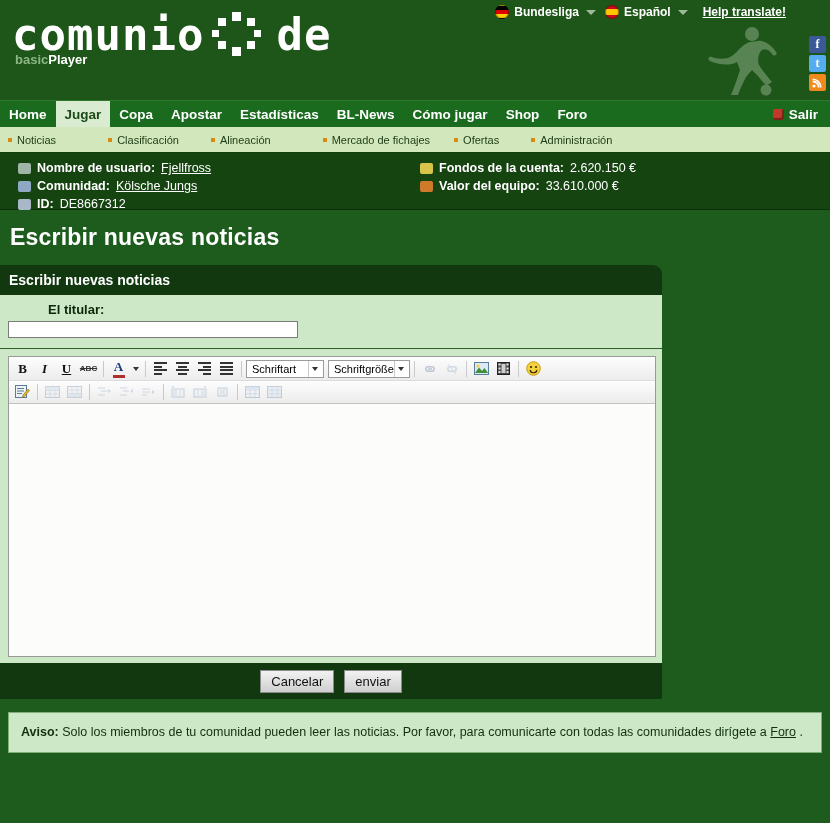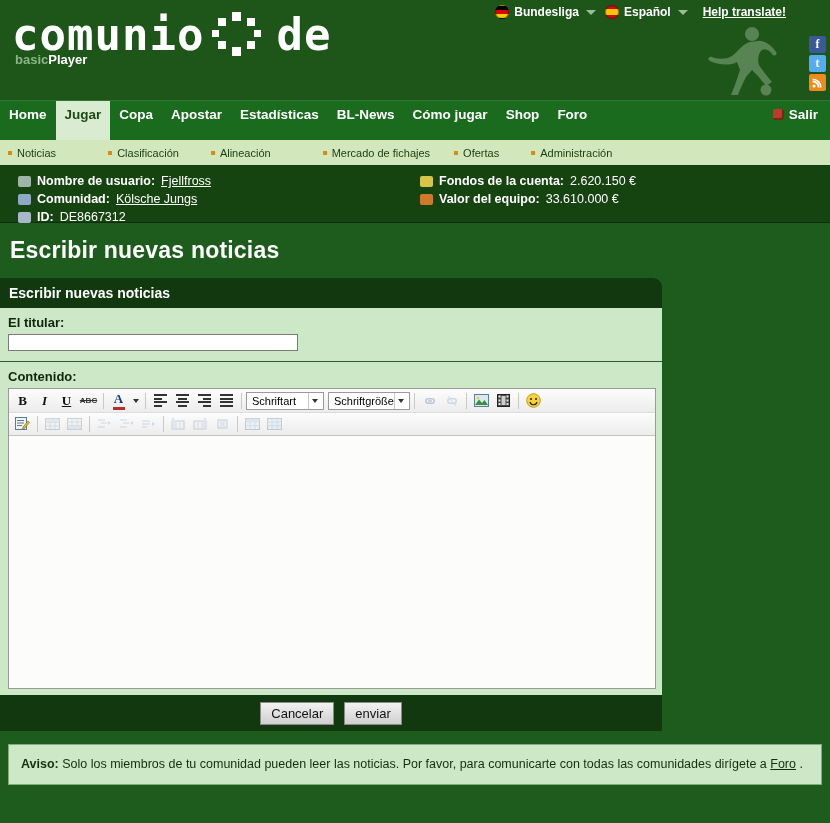--- a/index.html
+++ b/index.html
@@ -38,21 +38,21 @@
 
   .player-silhouette { position:absolute; right:46px; top:26px; opacity:.38; }
   .social { position:absolute; right:4px; top:36px; display:flex; flex-direction:column; gap:2px; }
   .soc { width:17px; height:17px; display:flex; align-items:center; justify-content:center;
          font-family:"Liberation Serif", serif; font-weight:bold; font-size:12px; color:#fff; border-radius:2px; }
   .soc-fb { background:#3b5998; }
   .soc-tw { background:#55acee; }
   .soc-rss{ background:#f08a1c; }
 
   
-  .mainnav { height:40px; background:#1a6b1e; display:flex; align-items:stretch; position:relative; border-top:1px solid #2d7a2d; }
+  .mainnav { height:27px; background:#1a6b1e; display:flex; align-items:stretch; position:relative; border-top:1px solid #2d7a2d; }
   .mainnav .item { padding: 4px 9px 3px 9px; font-size:13.5px; font-weight:bold; color:#ffffff; cursor:pointer; line-height:19px; white-space:nowrap; }
   .mainnav .item.active { background:#d9ecd1; color:#1c4a16; }
   .logout { position:absolute; right:8px; top:0; display:flex; align-items:center; gap:5px; padding:4px 4px 16px 4px; font-size:13.5px; font-weight:bold; cursor:pointer; line-height:19px;}
   .logout-ico { width:11px;height:11px;background:#c0392b;border-radius:2px;display:inline-block; box-shadow: inset -2px -2px 0 #7c2418;}
 
   .subnav { height:26px; background:#d2e8bc; display:flex; align-items:center; color:#1c3a14;
             border-bottom:1px solid #0f3d0c; }
   .subnav .sitem { display:flex; align-items:center; gap:5px; font-size:11px; font-weight:normal; cursor:pointer; margin-right:24px; }
   .subnav .sitem:first-child { margin-left:8px; }
   .bullet { width:4px;height:4px;background:#d98b12;display:inline-block; }
@@ -76,21 +76,21 @@
 
   
   .pagetitle { font-size:23px; font-weight:bold; color:#ffffff; padding:14px 0 14px 10px; letter-spacing:0.2px; }
 
   
   .panel { width:662px; margin-left:0; }
   .panel-head { background:#12380f; color:#ffffff; font-size:14px; font-weight:bold;
                 padding:7px 0 7px 9px; border-top-right-radius:9px; }
   .panel-body { background:#cde8c6; padding:0; }
   .field-block { padding:7px 10px 10px 8px; border-bottom:1px solid #2f5c2a; }
-  .field-label { font-size:13px; font-weight:bold; color:#0d2609; margin-bottom:4px; }
+  .field-label { font-size:13px; font-weight:bold; color:#0d2609; margin-bottom:4px;margin-left:40px; }
   .title-input { width:290px; height:17px; border:1px solid #7b7b7b; background:#ffffff;
                  font-family:"Liberation Sans", sans-serif; font-size:12px; padding:1px 3px; outline:none; }
   .content-block { padding:7px 10px 6px 8px; background:#cde8c6; }
 
   
   .editor { width:648px; border:1px solid #9a9a9a; background:#f4f4f4; }
   .tbrow { display:flex; align-items:center; height:23px; padding:2px 3px; gap:1px;
            background:linear-gradient(#fdfdfd,#ececec); }
   .tbrow.row2 { border-top:1px solid #dcdcdc; }
   .tbtn { width:21px; height:19px; display:flex; align-items:center; justify-content:center;
@@ -260,21 +260,20 @@
 <div class="panel">
   <div class="panel-head">Escribir nuevas noticias</div>
   <div class="panel-body">
 
     <div class="field-block">
       <div class="field-label">El titular:</div>
       <input class="title-input" type="text" value="" style="">
     </div>
 
     <div class="content-block">
-      <div class="field-label">Contenido:</div>
 
       <div class="editor">
 
         <div class="tbrow">
           <div class="tbtn">
               <b style="font-family:'Liberation Serif',serif;font-size:13px;color:#111;">B</b>
             </div>
           <div class="tbtn">
               <i style="font-family:'Liberation Serif',serif;font-size:13px;font-weight:bold;color:#111;">I</i>
             </div>

